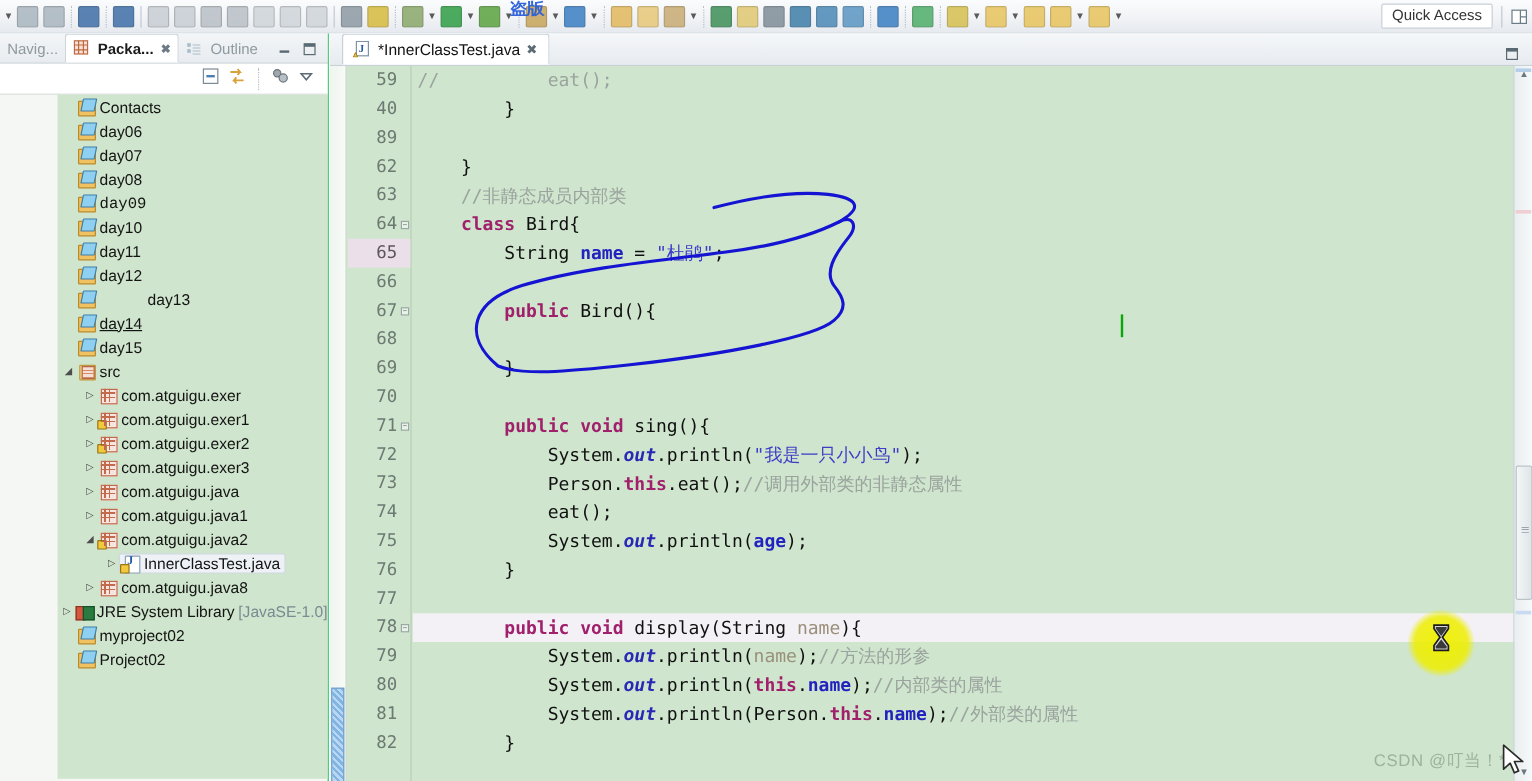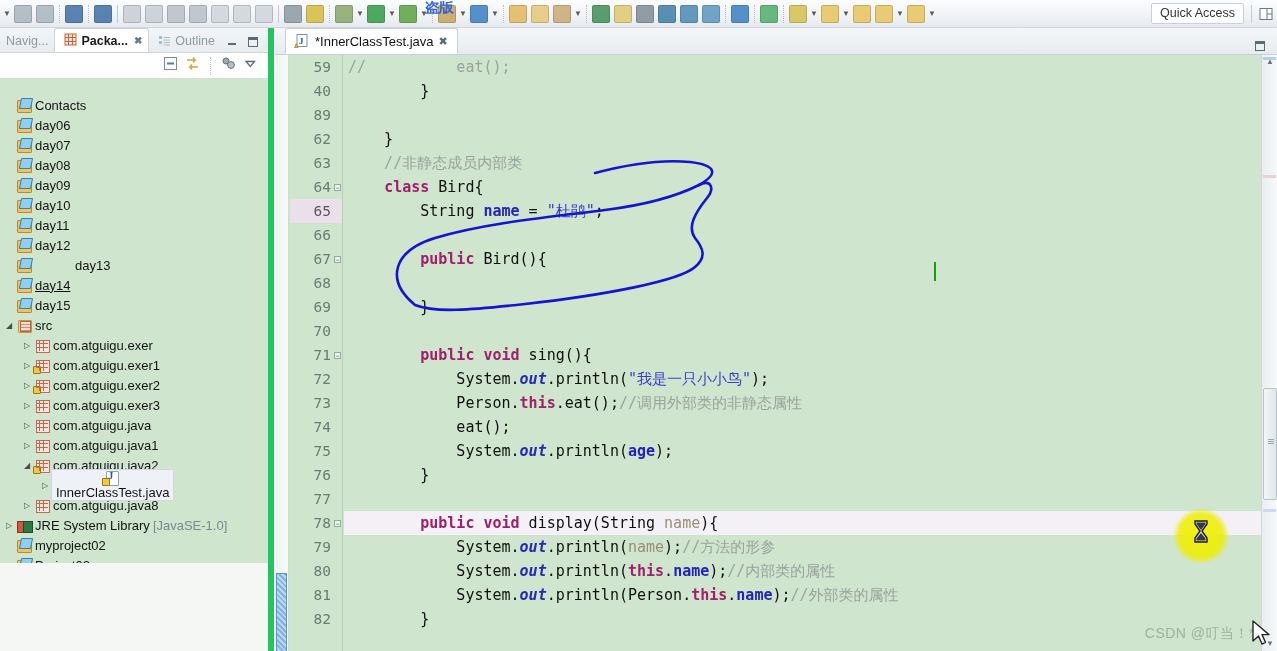--- a/index.html
+++ b/index.html
@@ -65,22 +65,21 @@
     transform: scaleY(0.9);
     opacity: .95;
     pointer-events: none;
   }
 
   
   #left-panel {
     position: absolute; left: 0; top: 28px;
     width: 274px; height: 623px;
     background: #f4f7f4;
-    border-right: 6px solid #22c55e;
-    text-align: right;
+    border-right: 1px solid #22c55e;
   }
   #left-tabs {
     height: 25px;
     display: flex; align-items: flex-end;
     background: linear-gradient(to bottom,#f3f5f7,#e8ecf0);
     border-bottom: 1px solid #cdd4da;
     position: relative;
   }
   .ltab {
     display: flex; align-items: center; gap: 4px;
@@ -101,25 +100,26 @@
 
   #left-viewtools {
     height: 26px;
     display: flex; align-items: center; justify-content: flex-end;
     gap: 7px;
     padding-right: 10px;
     background: #ffffff;
     border-bottom: 1px solid #d7ded8;
   }
   #tree {
-    height: 484px;
+    height: 570px;
     background: #cfe5cd;
     overflow: hidden;
-    padding-top: 16px;
+    padding-top: 0;
     font-size: 13px;
+    margin-left: 48px;
   }
   .trow {
     display: flex; align-items: center;
     height: 20px;
     padding-left: 2px;
     color: #141414;
     white-space: nowrap;
   }
   .trow .tw { width: 14px; display:inline-flex; align-items:center; justify-content:center;
                font-size: 8px; color: #4d4d4d; }
@@ -582,21 +582,21 @@
       </div>
       <div class="trow" style="padding-left: 2px;">
         <span class="tw"></span>
         <span style="display: inline-flex; align-items: center;">
           <span class="ico ico-proj"></span>
           <span class="tname">day08</span>
         </span>
       </div>
       <div class="trow" style="padding-left: 2px;">
         <span class="tw"></span>
-        <span style="display: inline-flex; align-items: center;">
+        <span style="display: inline-flex; align-items: center; font-family: Liberation Mono, monospace;">
           <span class="ico ico-proj"></span>
           <span class="tname">day09</span>
         </span>
       </div>
       <div class="trow" style="padding-left: 2px;">
         <span class="tw"></span>
         <span style="display: inline-flex; align-items: center;">
           <span class="ico ico-proj"></span>
           <span class="tname">day10</span>
         </span>
@@ -693,21 +693,21 @@
         <span class="tw">◢</span>
         <span style="display: inline-flex; align-items: center;">
           <span class="ico ico-pkg">
             <span class="warnbadge"></span>
           </span>
           <span class="tname">com.atguigu.java2</span>
         </span>
       </div>
       <div class="trow" style="padding-left: 38px;">
         <span class="tw">▷</span>
-        <span class="tsel" style="display: inline-flex; align-items: center; flex-direction: column;">
+        <span class="tsel" style="display: inline-flex; align-items: center;">
           <span class="ico ico-java">
             <span class="warnbadge"></span>
           </span>
           <span class="tname">InnerClassTest.java</span>
         </span>
       </div>
       <div class="trow" style="padding-left: 20px;">
         <span class="tw">▷</span>
         <span style="display: inline-flex; align-items: center;">
           <span class="ico ico-pkg"></span>

